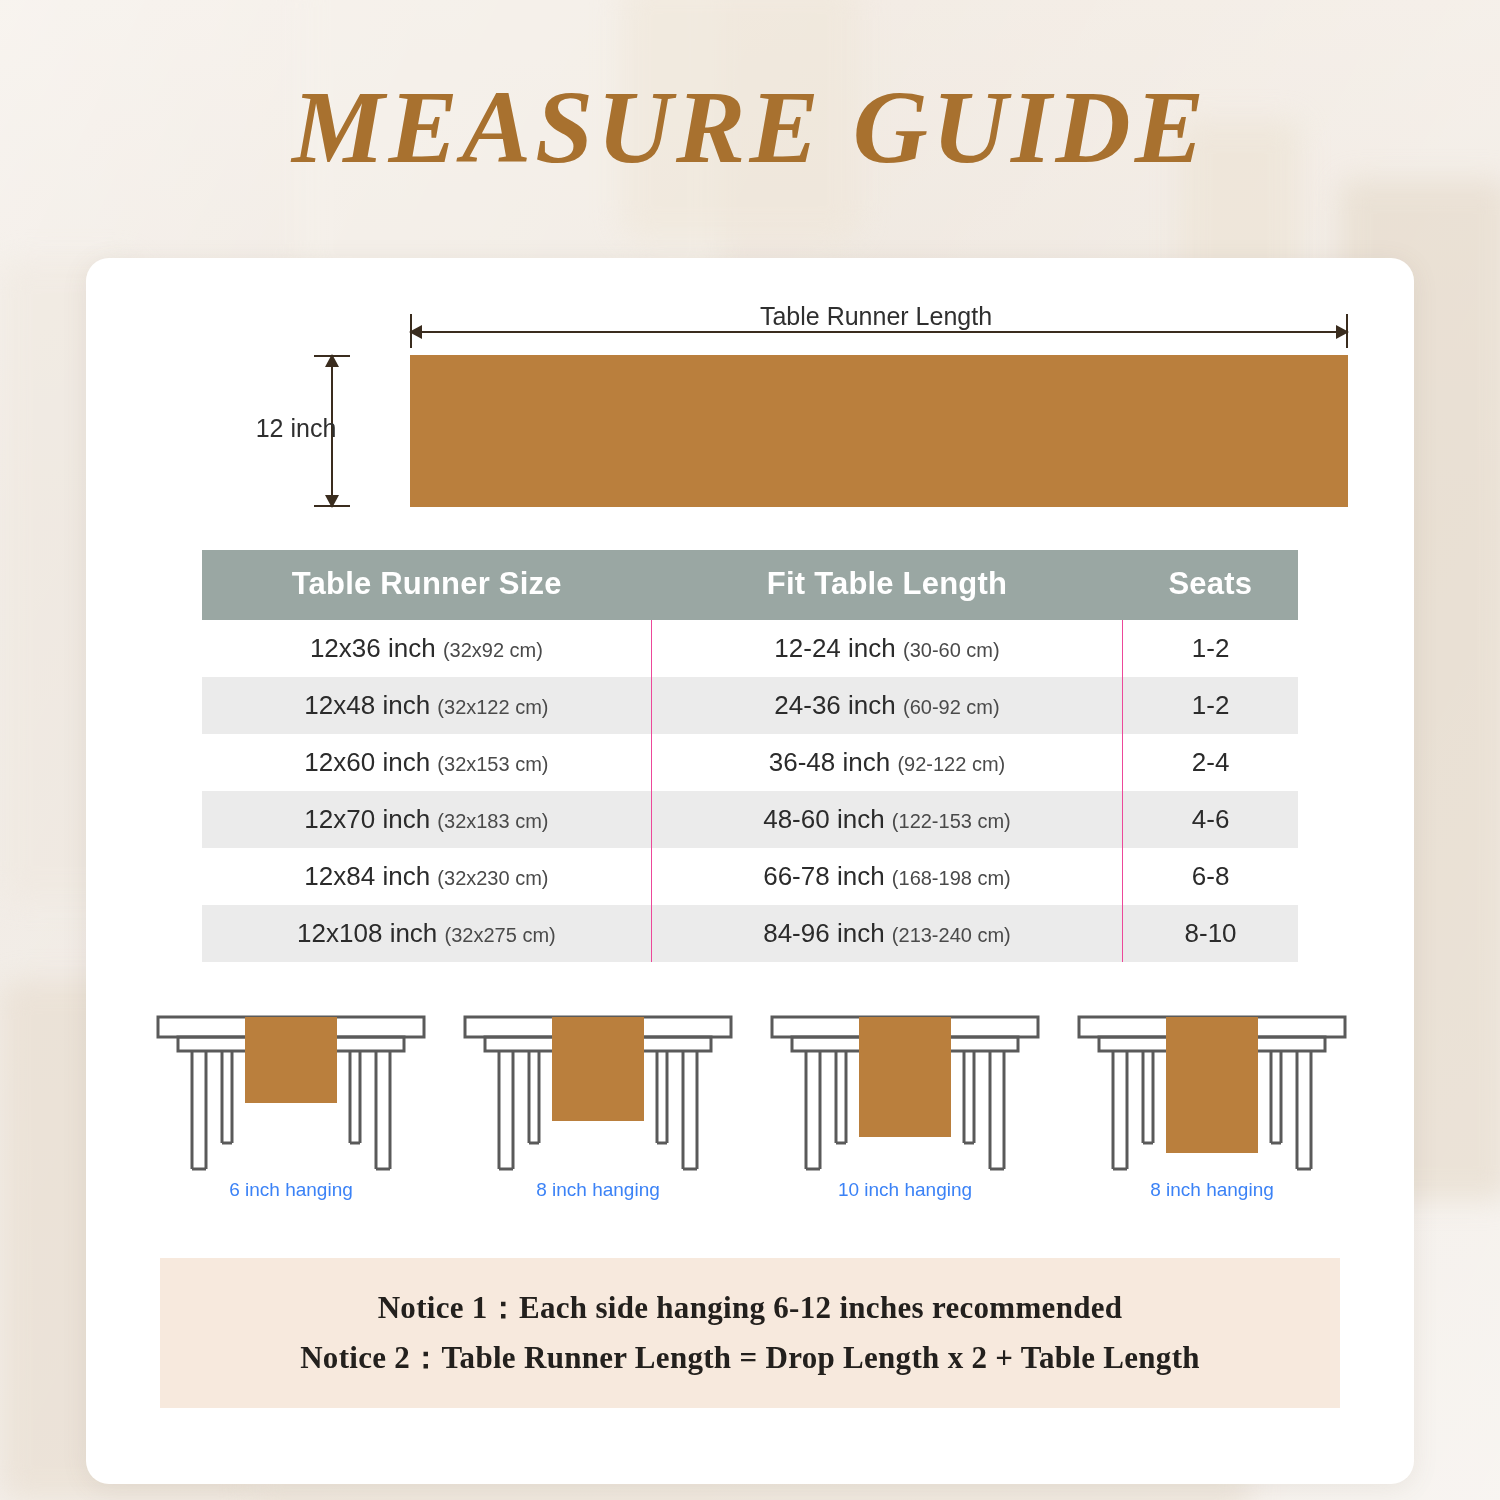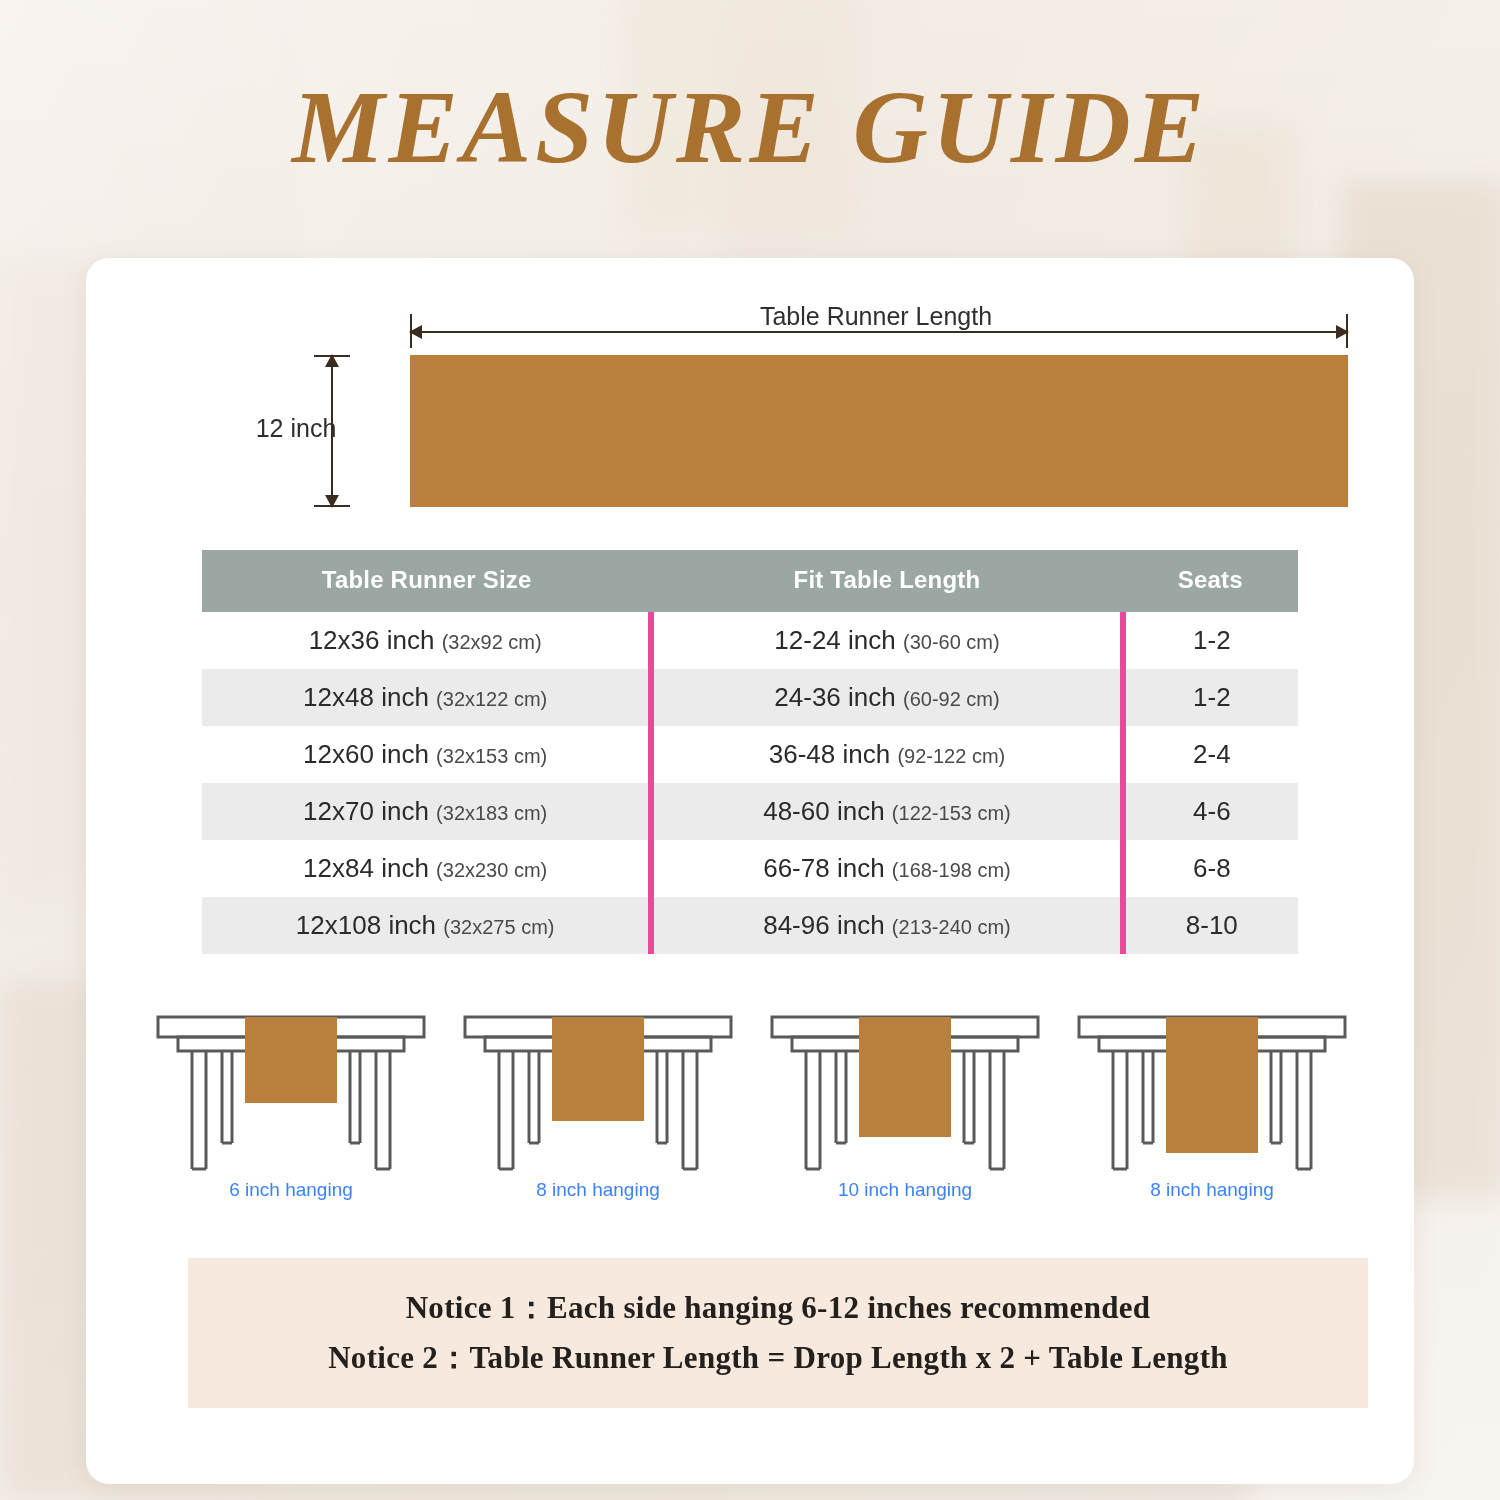--- a/index.html
+++ b/index.html
@@ -173,32 +173,32 @@
     position: absolute;
     left: 116px;
     top: 292px;
     width: 1096px;
     border-collapse: collapse;
     table-layout: fixed;
   }
   .size-table th {
     background: #9aa7a3;
     color: #ffffff;
-    font-size: 24px;
+    font-size: 31px;
     font-weight: bold;
     padding: 16px 0 18px;
     text-align: center;
     letter-spacing: 0.2px;
   }
   .size-table td {
     text-align: center;
     padding: 13px 0;
     font-size: 26px;
     color: #2b2b2b;
-    border-right: 6px solid #ec4899;
+    border-right: 1px solid #ec4899;
   }
   .size-table td:last-child { border-right: none; }
   .size-table tbody tr:nth-child(odd)  td { background: #ffffff; }
   .size-table tbody tr:nth-child(even) td { background: #ebebeb; }
   .cm { font-size: 20px; color: #4a4a4a; }
   .col-a { width: 41%; }
   .col-b { width: 43%; }
   .col-c { width: 16%; }
 
   
@@ -233,21 +233,20 @@
     left: 74px;
     top: 1000px;
     width: 1180px;
     height: 150px;
     background: #f7e9dd;
     display: flex;
     flex-direction: column;
     align-items: center;
     justify-content: center;
     gap: 8px;
-    margin-left: 28px;
   }
   .notice-line {
     font-size: 31px;
     color: #23201d;
     font-weight: bold;
     font-family: "Liberation Serif", serif;
     letter-spacing: 0.3px;
   }
 </style>
 </head>

